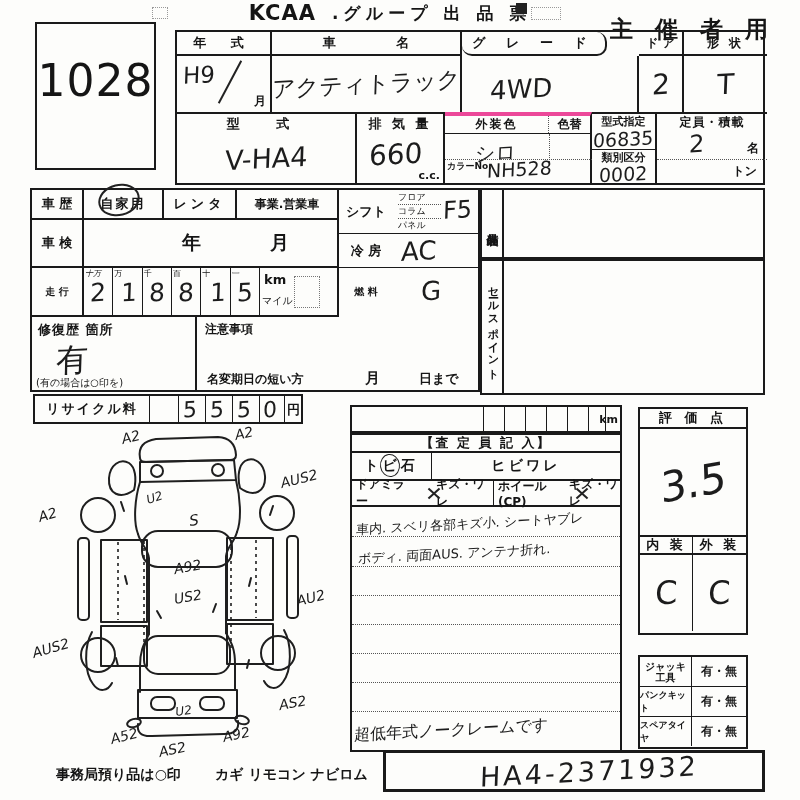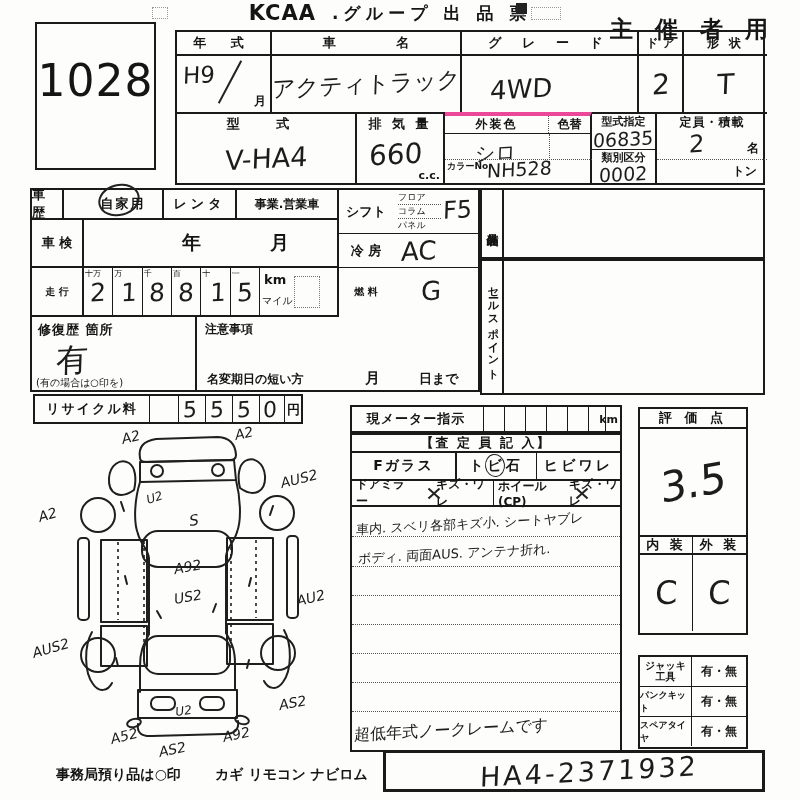--- a/index.html
+++ b/index.html
@@ -40,21 +40,21 @@
   </div>
   <div class="abs" style="left:152px; top:7px; width:16px; height:12px; border:1px dotted #999;"></div>
   <div class="abs" style="left:516px; top:3px; width:11px; height:11px; background:#222;"></div>
   <div class="abs" style="left:531px; top:7px; width:30px; height:13px; border:1px dotted #999;"></div>
   <div class="abs bold" style="left:610px; top:14px; font-size:23px; letter-spacing:7px;">主 催 者 用</div>
 
   <div class="abs b2" style="left:175px; top:30px; width:590px; height:155px;">
 
     <div class="abs ctr bold" style="left:0; top:0; width:95px; height:24px; border-right:2px solid #1a1a1a; border-bottom:2px solid #1a1a1a; font-size:13px; letter-spacing:10px;">年  式</div>
     <div class="abs ctr bold" style="left:95px; top:0; width:190px; height:24px; border-right:2px solid #1a1a1a; border-bottom:2px solid #1a1a1a; font-size:13px; letter-spacing:28px; padding-left:28px;">車  名</div>
-    <div class="abs ctr bold" style="left:285px; top:0; width:177px; height:24px; border-right:2px solid #1a1a1a; border-bottom:2px solid #1a1a1a; font-size:13px; letter-spacing:8px;">グ レ ー ド</div>
+    <div class="abs ctr bold" style="left:285px; top:0; width:145px; height:24px; border-right:2px solid #1a1a1a; border-bottom:2px solid #1a1a1a; font-size:13px; letter-spacing:8px;border-radius:10px;">グ レ ー ド</div>
     <div class="abs ctr bold" style="left:462px; top:0; width:45px; height:24px; border-right:2px solid #1a1a1a; border-bottom:2px solid #1a1a1a; font-size:12px;">ド ア</div>
     <div class="abs ctr bold" style="left:507px; top:0; width:83px; height:24px; border-bottom:2px solid #1a1a1a; font-size:12px; letter-spacing:3px;">形 状</div>
 
     <div class="abs" style="left:0; top:24px; width:95px; height:56px; border-right:2px solid #1a1a1a;">
       <span class="hand" style="font-size:23px; position:absolute; left:6px; top:6px;">H9</span>
       <div class="abs" style="left:52px; top:2px; width:2px; height:48px; background:#222; transform:rotate(28deg);"></div>
       <span class="bold" style="position:absolute; right:4px; bottom:2px; font-size:12px;">月</span>
     </div>
     <div class="abs ctr" style="left:95px; top:24px; width:190px; height:56px; border-right:2px solid #1a1a1a;">
       <span class="hand" style="font-size:23px;">アクティトラック</span>
@@ -108,38 +108,38 @@
         <span class="hand" style="font-size:24px; position:absolute; left:32px; top:0;">2</span>
         <span class="bold" style="position:absolute; right:8px; top:10px; font-size:12px;">名</span>
       </div>
       <div class="ctr bold" style="height:23px; font-size:12px; justify-content:flex-end; padding-right:10px;">トン</div>
     </div>
   </div>
 
   <div class="abs b2" style="left:30px; top:188px; width:450px; height:204px;">
 
     <div class="abs" style="left:0; top:0; width:305px; height:30px; border-bottom:2px solid #1a1a1a;">
-      <div class="abs ctr bold" style="left:0; top:0; width:32px; height:28px; border-right:2px solid #1a1a1a; font-size:13px;">車 歴</div>
+      <div class="abs ctr bold" style="left:0; top:0; width:52px; height:28px; border-right:2px solid #1a1a1a; font-size:13px;">車 歴</div>
       <div class="abs ctr bold" style="left:52px; top:0; width:80px; height:28px; border-right:2px solid #1a1a1a; font-size:13px; letter-spacing:2px;">自家用</div>
       <div class="hand-ellipse" style="left:66px; top:-6px; width:42px; height:32px; transform:rotate(-14deg);"></div>
       <div class="abs ctr bold" style="left:132px; top:0; width:73px; height:28px; border-right:2px solid #1a1a1a; font-size:13px; letter-spacing:4px;">レンタ</div>
       <div class="abs ctr bold" style="left:205px; top:0; width:100px; height:28px; font-size:12px;">事業.営業車</div>
     </div>
 
     <div class="abs" style="left:0; top:30px; width:305px; height:48px; border-bottom:2px solid #1a1a1a;">
       <div class="abs ctr bold" style="left:0; top:0; width:52px; height:46px; border-right:2px solid #1a1a1a; font-size:13px;">車 検</div>
       <span class="bold" style="position:absolute; left:150px; top:10px; font-size:19px;">年</span>
       <span class="bold" style="position:absolute; left:238px; top:10px; font-size:19px;">月</span>
     </div>
 
     <div class="abs" style="left:0; top:78px; width:305px; height:49px; border-bottom:2px solid #1a1a1a;">
       <div class="abs ctr bold" style="left:0; top:0; width:52px; height:47px; border-right:2px solid #1a1a1a; font-size:10px;">走 行</div>
       <div class="abs" style="left:52px; top:0; width:176px; height:47px; display:flex;">
         <div style="flex:1; border-right:1px solid #1a1a1a; position:relative;">
-            <span style="font-size:8px; position:absolute; left:1px; top:0;">十万</span>
+            <span style="font-size:8px; position:absolute; left:1px; top:0;font-style:italic;">十万</span>
             <span class="hand" style="font-size:25px; position:absolute; left:6px; top:10px;">2</span>
           </div>
         <div style="flex:1; border-right:1px solid #1a1a1a; position:relative;">
             <span style="font-size:8px; position:absolute; left:1px; top:0;">万</span>
             <span class="hand" style="font-size:25px; position:absolute; left:8px; top:10px;">1</span>
           </div>
         <div style="flex:1; border-right:1px solid #1a1a1a; position:relative;">
             <span style="font-size:8px; position:absolute; left:1px; top:0;">千</span>
             <span class="hand" style="font-size:25px; position:absolute; left:6px; top:10px;">8</span>
           </div>
@@ -300,36 +300,34 @@
       <text x="270" y="180" transform="rotate(-14 270 180)">AU2</text>
       <text x="252" y="284" transform="rotate(-10 252 284)">AS2</text>
       <text x="148" y="290" transform="rotate(-8 148 290)" font-size="12">U2</text>
       <text x="84" y="318" transform="rotate(-14 84 318)">A52</text>
       <text x="132" y="331" transform="rotate(-12 132 331)">AS2</text>
       <text x="196" y="316" transform="rotate(-12 196 316)">A92</text>
     </g>
   </svg>
 
   <div class="abs b2" style="left:350px; top:405px; width:272px; height:28px;">
-    <div class="abs ctr bold" style="left:0; top:0; width:128px; height:24px; font-size:13px; letter-spacing:1px;">現メーター指示</div>
     <div class="abs" style="left:131px; top:0; width:1px; height:24px; background:#1a1a1a;"></div>
     <div class="abs" style="left:152px; top:0; width:1px; height:24px; background:#1a1a1a;"></div>
     <div class="abs" style="left:173px; top:0; width:1px; height:24px; background:#1a1a1a;"></div>
     <div class="abs" style="left:194px; top:0; width:1px; height:24px; background:#1a1a1a;"></div>
     <div class="abs" style="left:215px; top:0; width:1px; height:24px; background:#1a1a1a;"></div>
     <div class="abs" style="left:236px; top:0; width:1px; height:24px; background:#1a1a1a;"></div>
     <div class="abs" style="left:253px; top:0; width:1px; height:24px; background:#1a1a1a;"></div>
     <span style="position:absolute; right:2px; top:6px; font-size:11px; font-weight:bold;">km</span>
   </div>
 
   <div class="abs b2" style="left:350px; top:433px; width:272px; height:319px;">
     <div class="ctr bold" style="height:18px; font-size:13px; letter-spacing:2px; border-bottom:2px solid #1a1a1a;">【査 定 員 記 入】</div>
 
     <div style="height:28px; display:flex; border-bottom:2px solid #1a1a1a;">
-      <div class="ctr bold" style="width:105px; border-right:2px solid #1a1a1a; font-size:14px; letter-spacing:2px;">Fガラス</div>
       <div class="ctr bold" style="width:80px; border-right:1px solid #1a1a1a; font-size:14px; letter-spacing:4px; position:relative;">
         <span>トビ石</span>
         <div class="hand-ellipse" style="left:28px; top:1px; width:20px; height:23px; border-width:1.5px; transform:rotate(-8deg);"></div>
       </div>
       <div class="ctr bold" style="flex:1; font-size:14px; letter-spacing:3px;">ヒビワレ</div>
     </div>
 
     <div style="height:26px; display:flex; border-bottom:2px solid #1a1a1a;">
       <div style="width:142px; border-right:1px solid #1a1a1a; display:flex; align-items:center; gap:23px; padding-left:4px; position:relative;">
         <span class="bold" style="font-size:12px;">ドアミラー</span>
@@ -375,21 +373,21 @@
           <span class="hand" style="font-size:32px;">C</span>
         </div>
       <div class="ctr" style="flex:1;">
           <span class="hand" style="font-size:32px;">C</span>
         </div>
     </div>
   </div>
 
   <div class="abs b2" style="left:638px; top:655px; width:110px; height:94px;">
     <div style="height:30px; display:flex; border-bottom:1px solid #1a1a1a;">
-      <div class="ctr bold" style="width:52px; border-right:1px solid #1a1a1a; font-size:10px; text-align:center; line-height:11px; padding:1px;font-family:Liberation Mono, monospace;">ジャッキ工具</div>
+      <div class="ctr bold" style="width:52px; border-right:1px solid #1a1a1a; font-size:10px; text-align:center; line-height:11px; padding:1px;">ジャッキ工具</div>
       <div class="ctr bold" style="flex:1; font-size:12px;">有・無</div>
     </div>
     <div style="height:30px; display:flex; border-bottom:1px solid #1a1a1a;">
       <div class="ctr bold" style="width:52px; border-right:1px solid #1a1a1a; font-size:9px;">パンクキット</div>
       <div class="ctr bold" style="flex:1; font-size:12px;">有・無</div>
     </div>
     <div style="height:29px; display:flex;">
       <div class="ctr bold" style="width:52px; border-right:1px solid #1a1a1a; font-size:9px;">スペアタイヤ</div>
       <div class="ctr bold" style="flex:1; font-size:12px;">有・無</div>
     </div>

